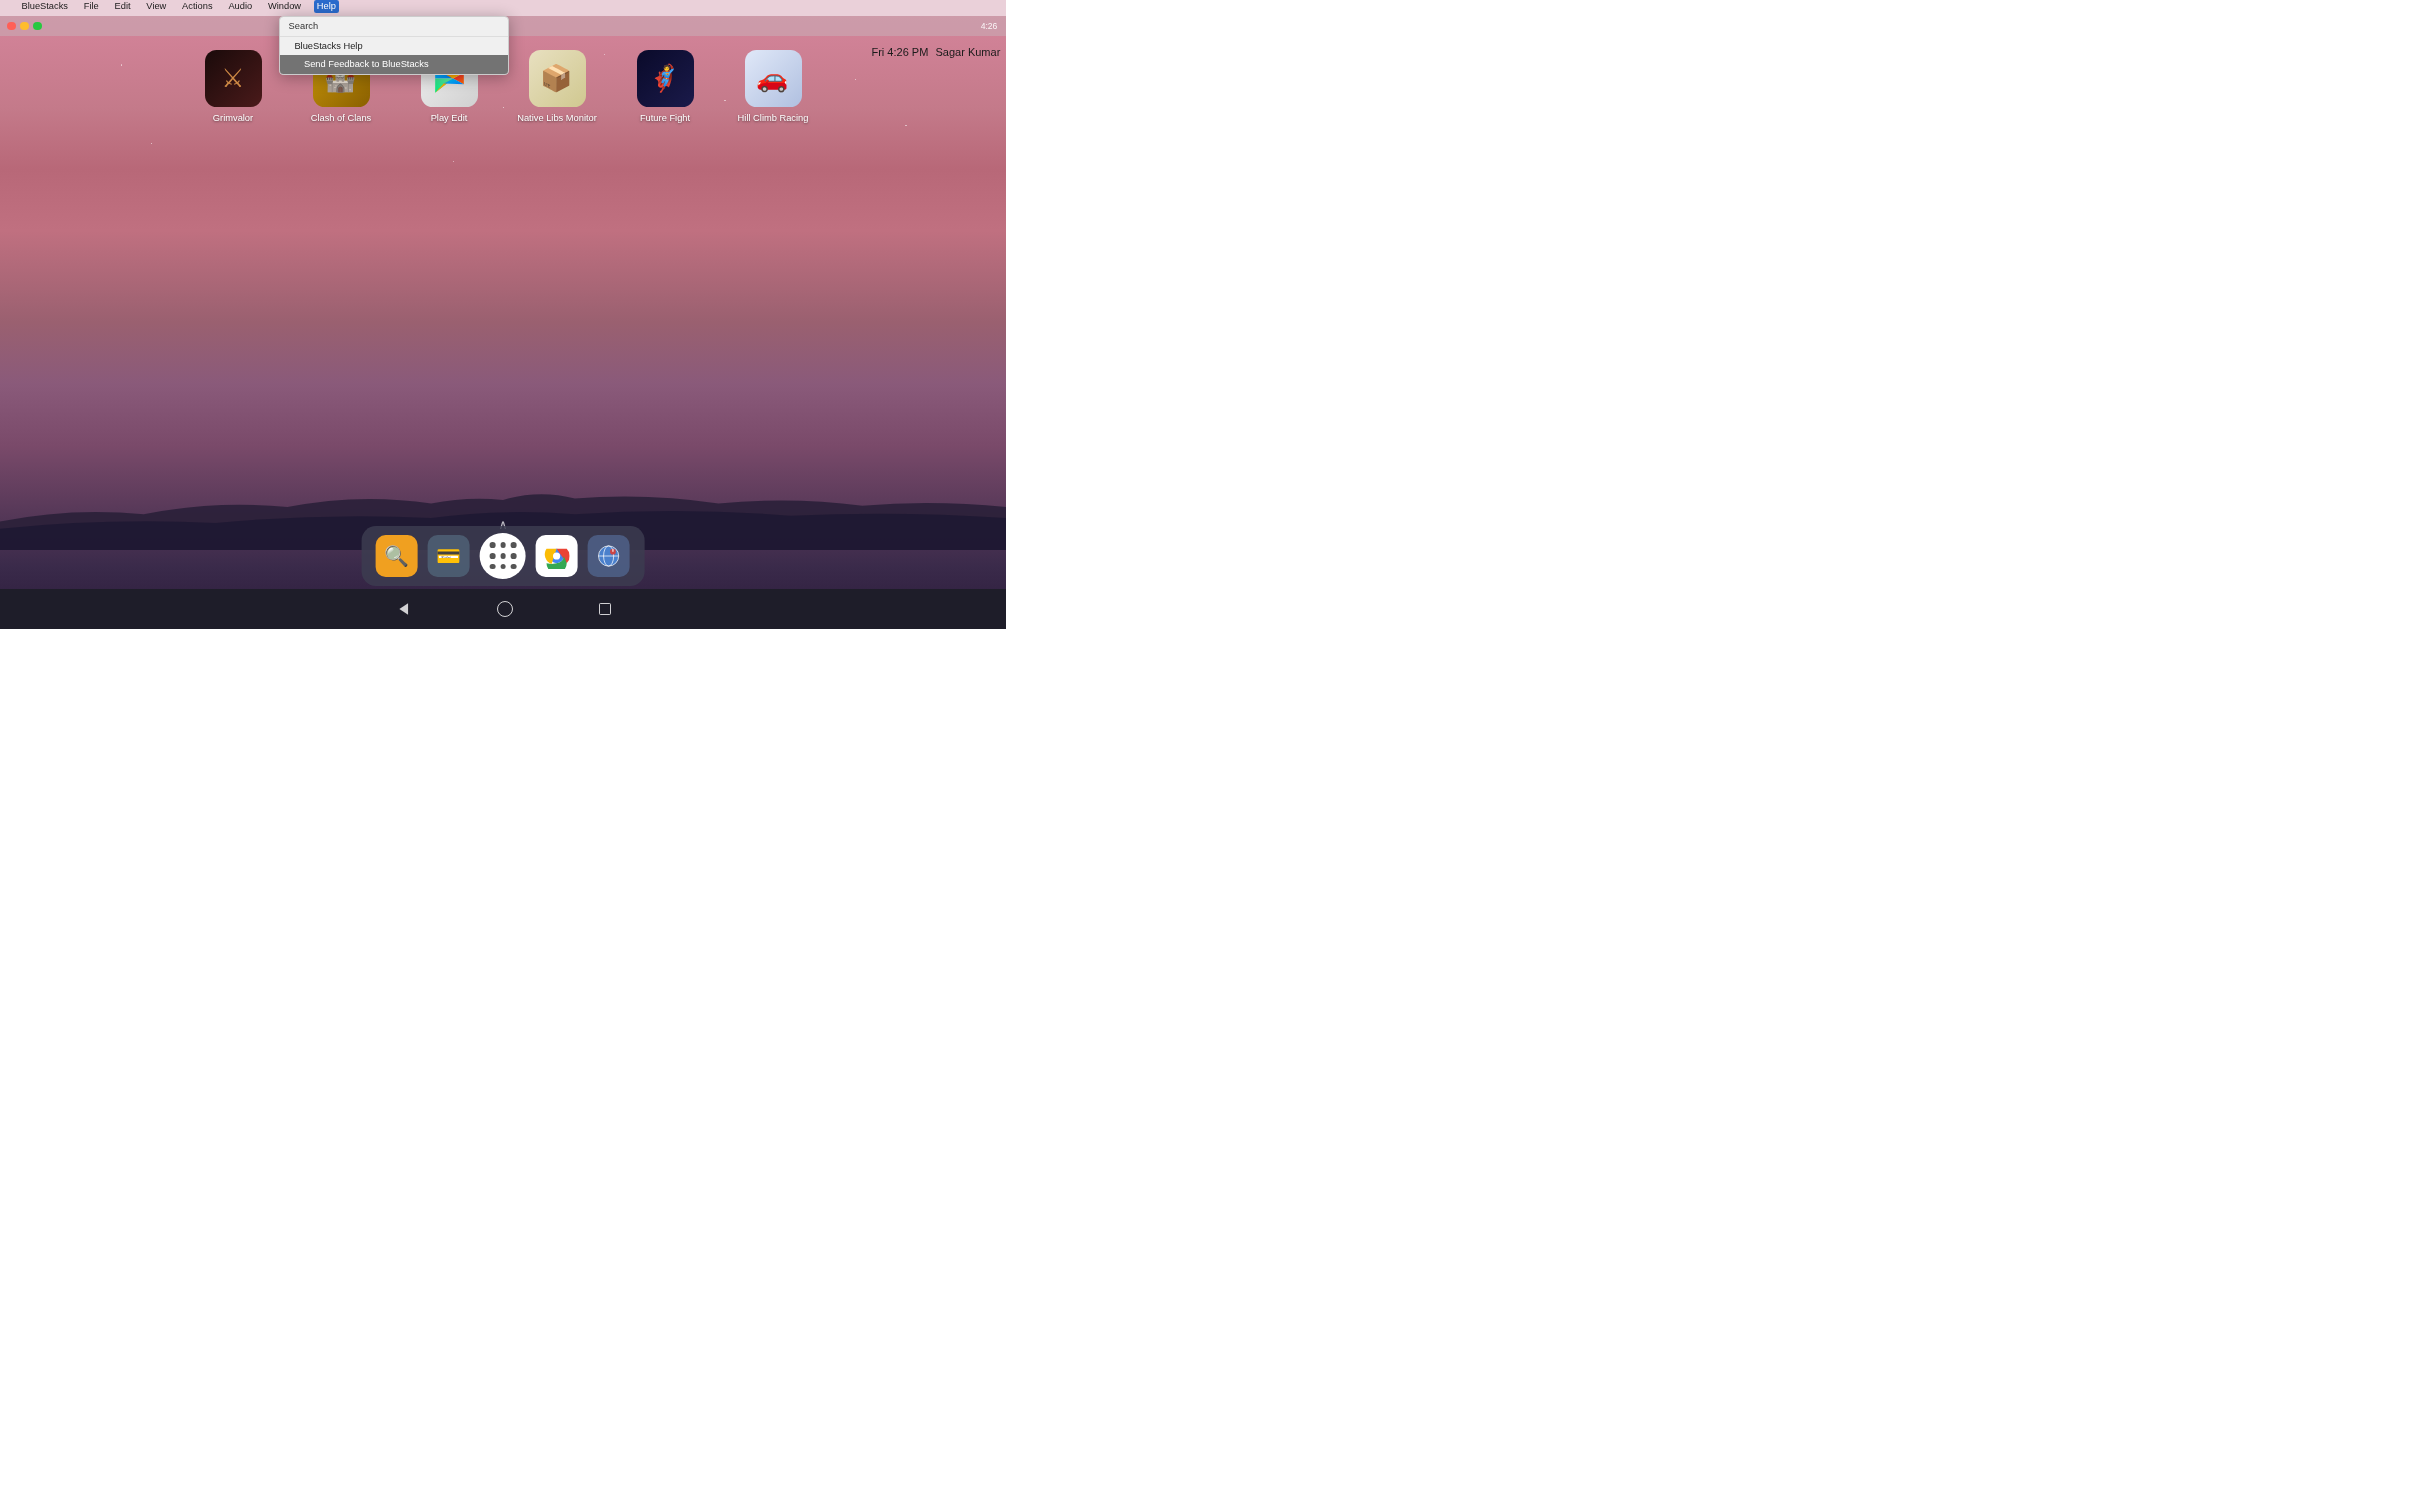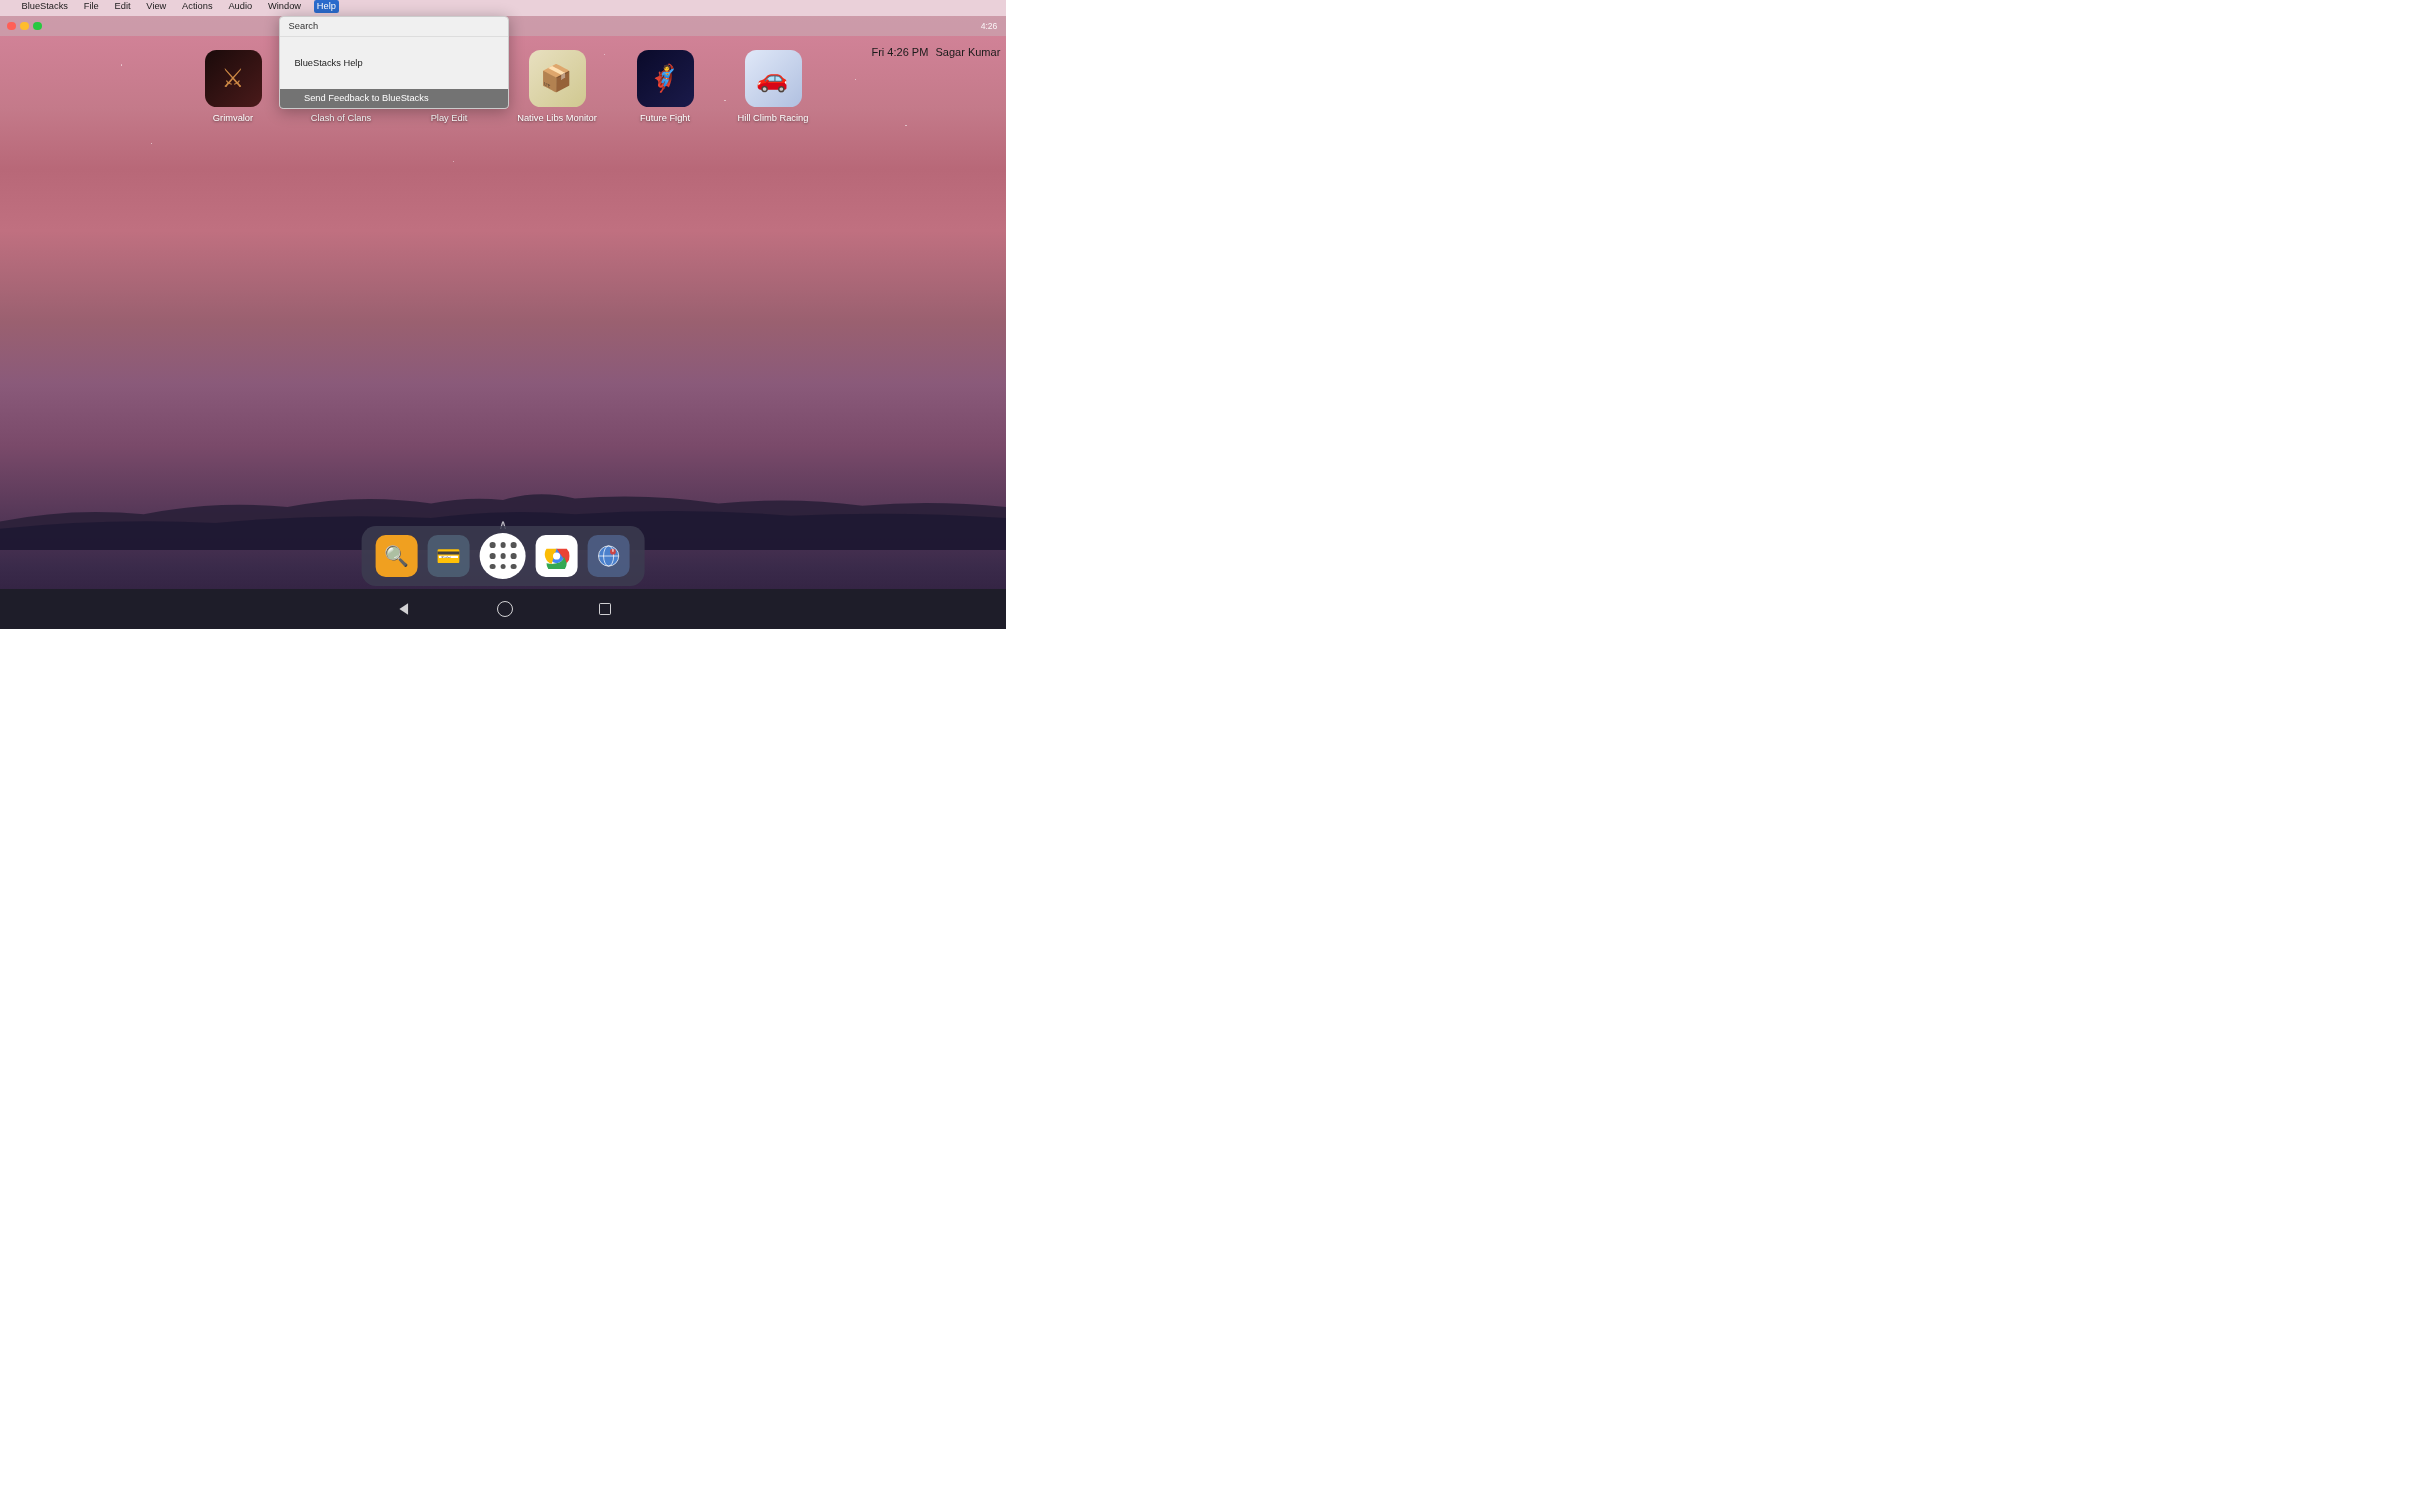--- a/index.html
+++ b/index.html
@@ -329,21 +329,20 @@
       background: transparent;
       font-size: 9.3px;
       outline: none;
       color: #333;
     }
     .dropdown-item {
       padding: 4.3px 14.4px;
       font-size: 9.3px;
       color: #222;
       cursor: pointer;
-      margin-top: 17px;
     }
     .dropdown-item.highlighted {
       background: #737373;
       color: white;
       padding-left: 24px;
     }
 
     
     .mountain-svg {
       position: absolute;

